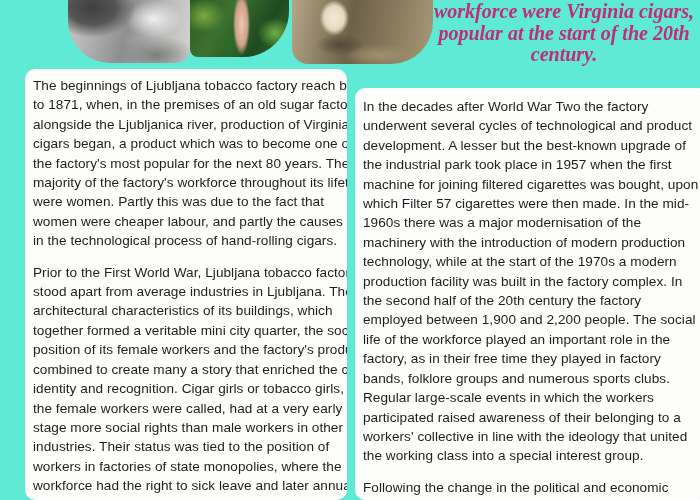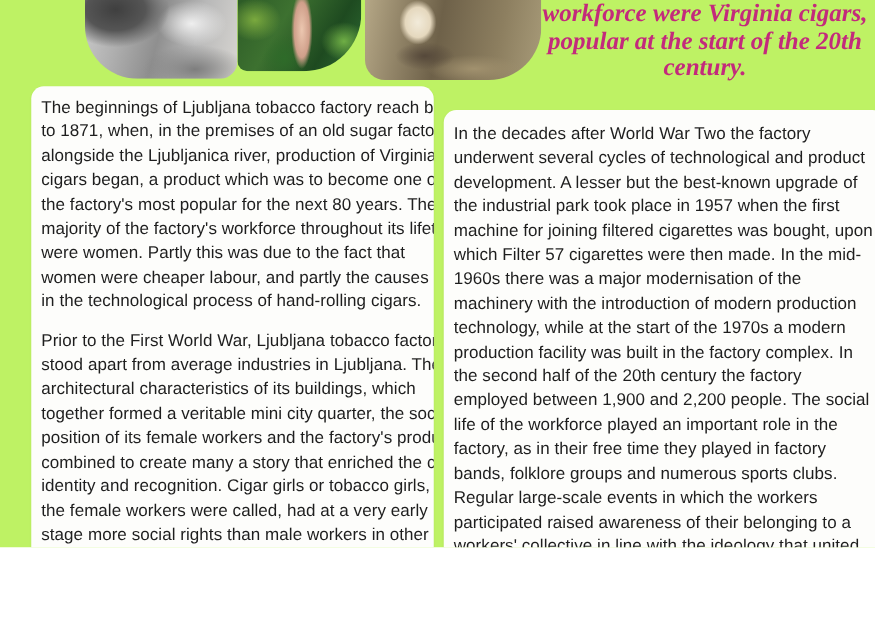--- a/index.html
+++ b/index.html
@@ -1,18 +1,18 @@
 <!DOCTYPE html>
 <html><head>
 <meta charset="utf-8">
 <style>
   html, body { margin:0; padding:0; }
   .stage {
-    position:relative; width:700px; height:438px; overflow:hidden;
-    background:#bef264;
+    position:relative; width:700px; height:500px; overflow:hidden;
+    background:#5eead4;
     font-family:"Liberation Sans", sans-serif;
   }
   
   .photo { position:absolute; top:0; }
   .photo-bw {
     left:68px; width:122px; height:63px;
     border-radius:0 0 14px 42px;
     background:
       radial-gradient(ellipse 60px 42px at 20% 12%, #3f3f3f 0%, #555555 40%, rgba(85,85,85,0) 72%),
       radial-gradient(ellipse 40px 26px at 70% 30%, #efefef 0%, rgba(239,239,239,0) 70%),

